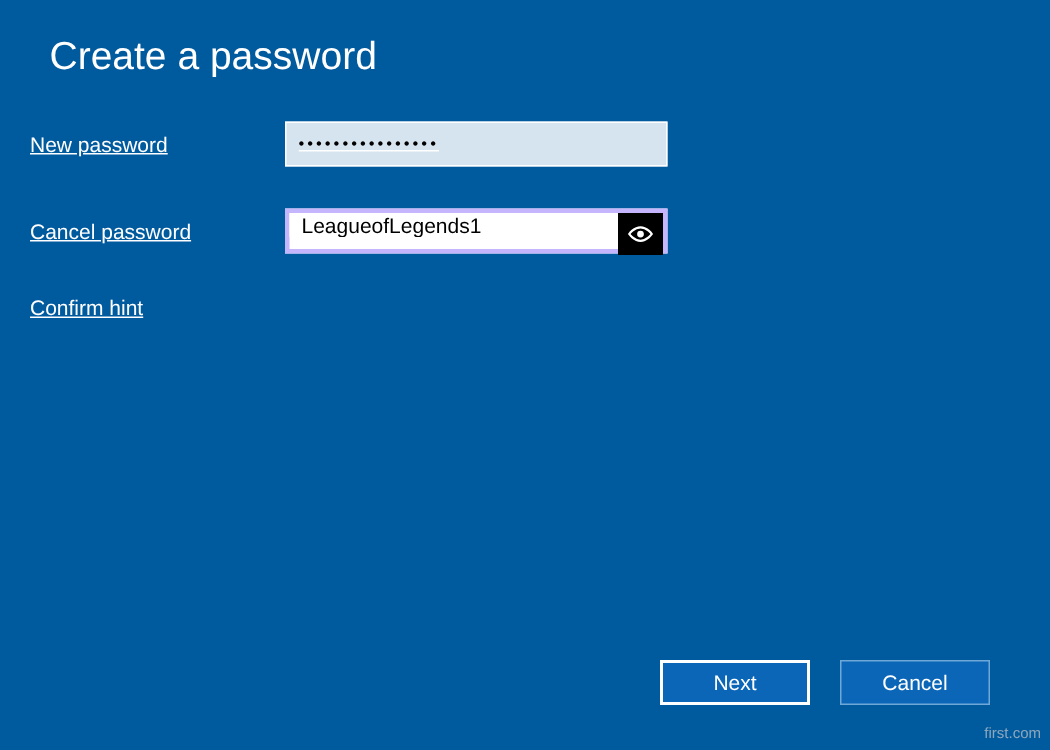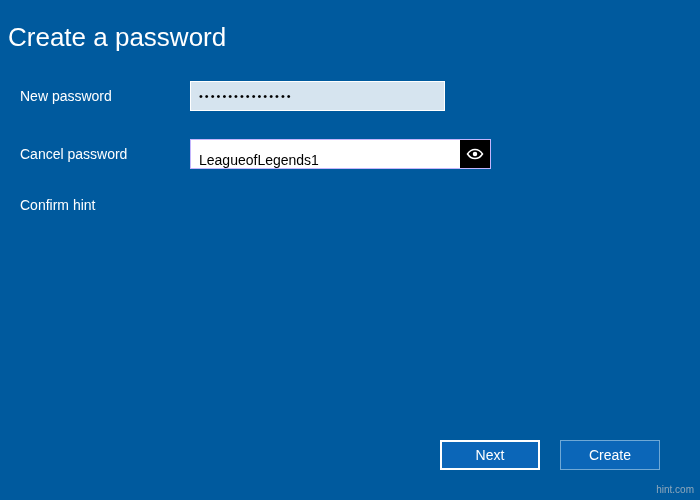--- a/index.html
+++ b/index.html
@@ -12,24 +12,25 @@
       width: 700px;
       height: 500px;
       background: #005a9e;
       color: #ffffff;
       position: relative;
       overflow: hidden;
     }
     .page-title {
       font-size: 26px;
       font-weight: 300;
-      padding: 22px 0 0 8px;
+      padding: 22px 0 0 33px;
     }
     .form-area {
       margin-top: 28px;
+      text-decoration: underline;
     }
     .form-row {
       display: flex;
       align-items: center;
       margin-bottom: 28px;
       padding-left: 20px;
     }
     .form-label {
       width: 170px;
       font-size: 14px;
@@ -52,25 +53,25 @@
       outline: none;
     }
     .password-field {
       background: #d6e4ef;
       color: #000000;
       letter-spacing: 2px;
       font-size: 11px;
     }
     .confirm-wrap {
       display: flex;
-      align-items: flex-end;
-      width: 301px;
+      align-items: flex-start;
+      width: 255px;
       height: 30px;
       background: #ffffff;
-      border: 1px solid #c4b5fd;
+      border: 3px solid #c4b5fd;
     }
     .confirm-field {
       flex: 1;
       border: none;
       padding: 0 8px;
       font-size: 14px;
       font-family: inherit;
       outline: none;
       background: #ffffff;
       color: #000000;
@@ -156,16 +157,16 @@
   </div>
 
   <div class="form-row">
     <div class="form-label">Confirm hint</div>
   </div>
 
 </div>
 
 <div class="button-row">
   <div class="btn btn-primary">Next</div>
-  <div class="btn btn-secondary">Create</div>
+  <div class="btn btn-secondary">Cancel</div>
 </div>
 
-<div class="watermark">hint.com</div>
+<div class="watermark">first.com</div>
 
 </body></html>

